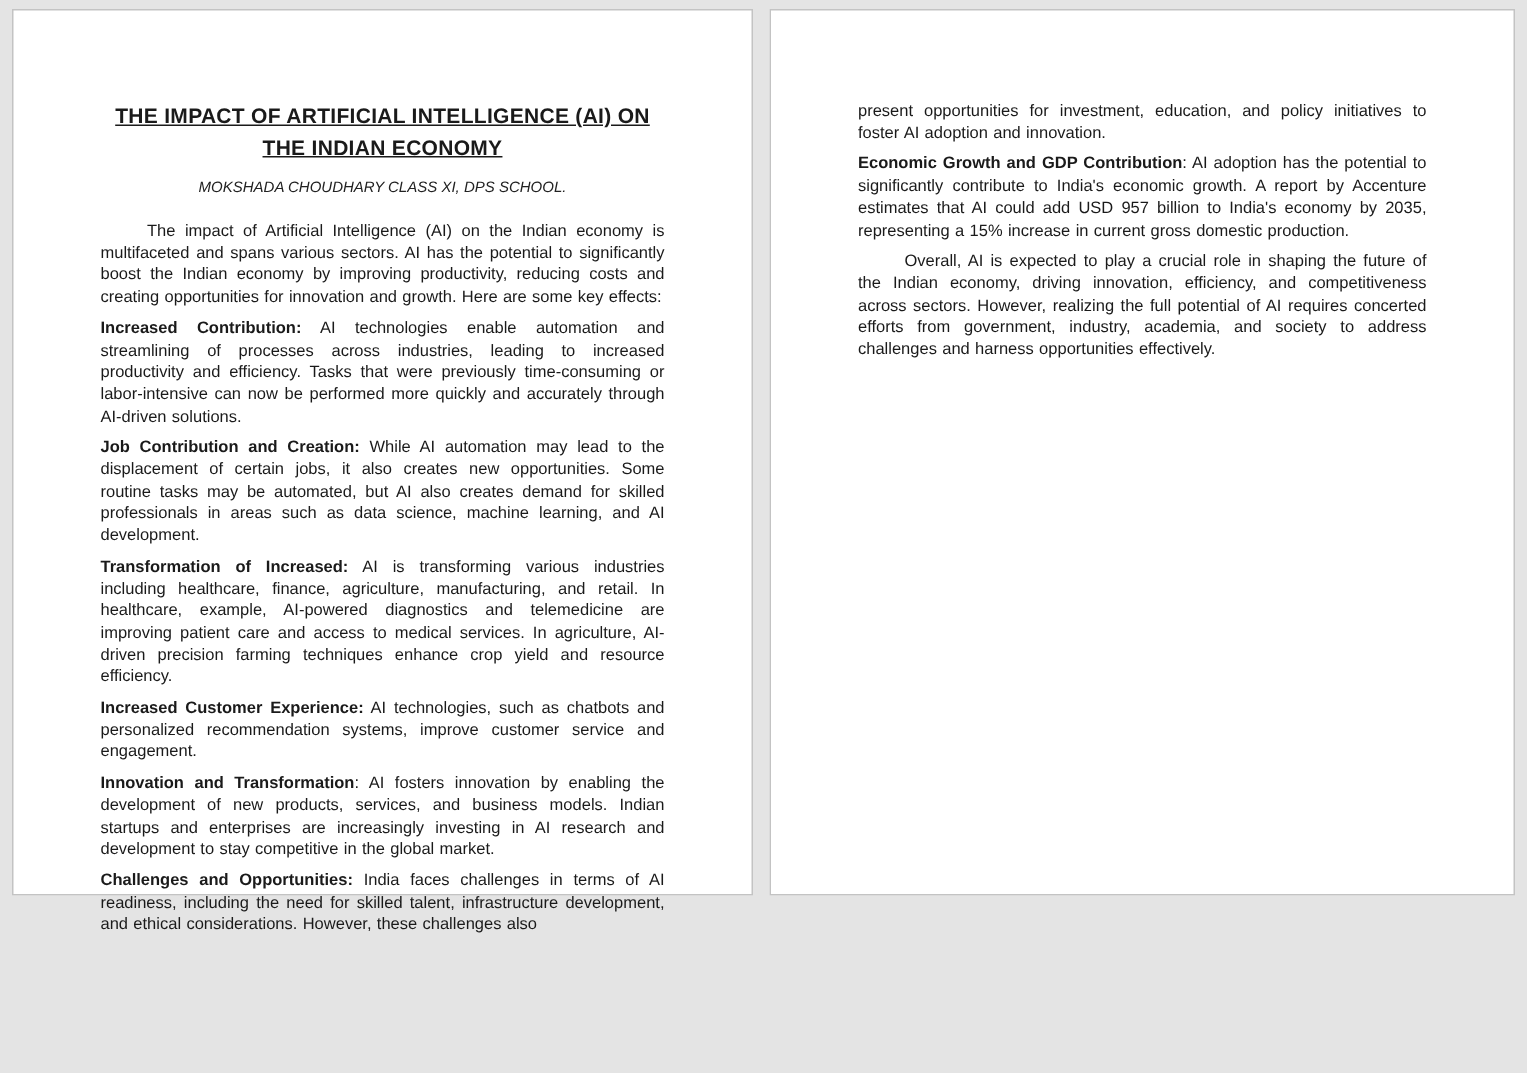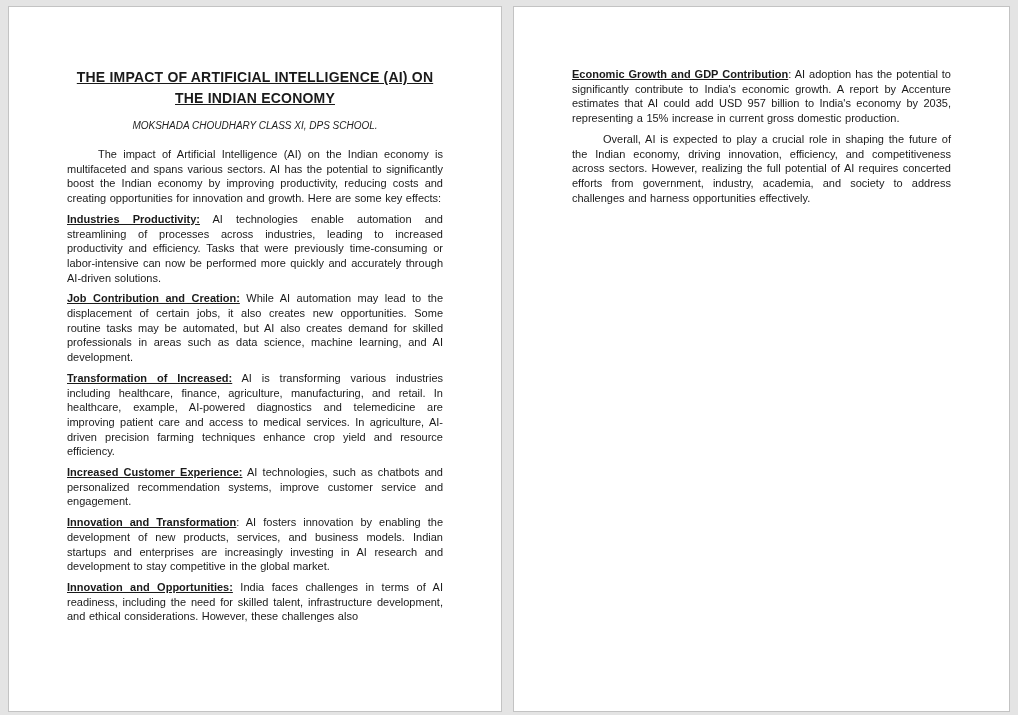--- a/index.html
+++ b/index.html
@@ -9,21 +9,21 @@
     font-family: "Liberation Sans", sans-serif;
     overflow: hidden;
   }
   .workspace {
     position: relative;
     width: 1018px; height: 715px;
   }
   .page {
     position: absolute;
     top: 6px;
-    height: 706px;
+    height: 591px;
     background: #ffffff;
     border: 1px solid #c3c3c3;
     padding: 60px 58px 40px 58px;
     color: #1a1a1a;
   }
   .page-1 { left: 8px;   width: 494px; }
   .page-2 { left: 513px; width: 497px; }
   .doc-title {
     font-size: 14px;
     line-height: 21px;
@@ -41,41 +41,42 @@
     margin-bottom: 16px;
   }
   .para {
     font-size: 11px;
     line-height: 14.7px;
     text-align: justify;
     margin-bottom: 6px;
     word-spacing: 0.5px;
   }
   .para.indent { text-indent: 31px; }
-  .para b { font-weight: bold; text-decoration: underline; }
+  .para b { font-weight: bold; }
 </style>
 </head>
 <body>
 
 <div class="workspace">
 
   <div class="page page-1">
     <h1 class="doc-title">THE IMPACT OF ARTIFICIAL INTELLIGENCE (AI) ON THE INDIAN ECONOMY</h1>
     <div class="byline">MOKSHADA CHOUDHARY CLASS XI, DPS SCHOOL.</div>
     <div id="page1-paras">
         <p class="para indent">The impact of Artificial Intelligence (AI) on the Indian economy is multifaceted and spans various sectors. AI has the potential to significantly boost the Indian economy by improving productivity, reducing costs and creating opportunities for innovation and growth. Here are some key effects:</p>
-        <p class="para"><b>Industries Productivity:</b> AI technologies enable automation and streamlining of processes across industries, leading to increased productivity and efficiency. Tasks that were previously time-consuming or labor-intensive can now be performed more quickly and accurately through AI-driven solutions.</p>
+        <p class="para"><b>Increased Contribution:</b> AI technologies enable automation and streamlining of processes across industries, leading to increased productivity and efficiency. Tasks that were previously time-consuming or labor-intensive can now be performed more quickly and accurately through AI-driven solutions.</p>
         <p class="para"><b>Job Contribution and Creation:</b> While AI automation may lead to the displacement of certain jobs, it also creates new opportunities. Some routine tasks may be automated, but AI also creates demand for skilled professionals in areas such as data science, machine learning, and AI development.</p>
         <p class="para"><b>Transformation of Increased:</b> AI is transforming various industries including healthcare, finance, agriculture, manufacturing, and retail. In healthcare, example, AI-powered diagnostics and telemedicine are improving patient care and access to medical services. In agriculture, AI-driven precision farming techniques enhance crop yield and resource efficiency.</p>
         <p class="para"><b>Increased Customer Experience:</b> AI technologies, such as chatbots and personalized recommendation systems, improve customer service and engagement.</p>
         <p class="para"><b>Innovation and Transformation</b>: AI fosters innovation by enabling the development of new products, services, and business models. Indian startups and enterprises are increasingly investing in AI research and development to stay competitive in the global market.</p>
-        <p class="para"><b>Innovation and Opportunities:</b> India faces challenges in terms of AI readiness, including the need for skilled talent, infrastructure development, and ethical considerations. However, these challenges also</p>
+        <p class="para"><b>Challenges and Opportunities:</b> India faces challenges in terms of AI readiness, including the need for skilled talent, infrastructure development, and ethical considerations. However, these challenges also</p>
       </div>
   </div>
 
   <div class="page page-2">
     <div id="page2-paras">
+        <p class="para">present opportunities for investment, education, and policy initiatives to foster AI adoption and innovation.</p>
         <p class="para"><b>Economic Growth and GDP Contribution</b>: AI adoption has the potential to significantly contribute to India's economic growth. A report by Accenture estimates that AI could add USD 957 billion to India's economy by 2035, representing a 15% increase in current gross domestic production.</p>
         <p class="para indent">Overall, AI is expected to play a crucial role in shaping the future of the Indian economy, driving innovation, efficiency, and competitiveness across sectors. However, realizing the full potential of AI requires concerted efforts from government, industry, academia, and society to address challenges and harness opportunities effectively.</p>
       </div>
   </div>
 
 </div>
 
 </body></html>

